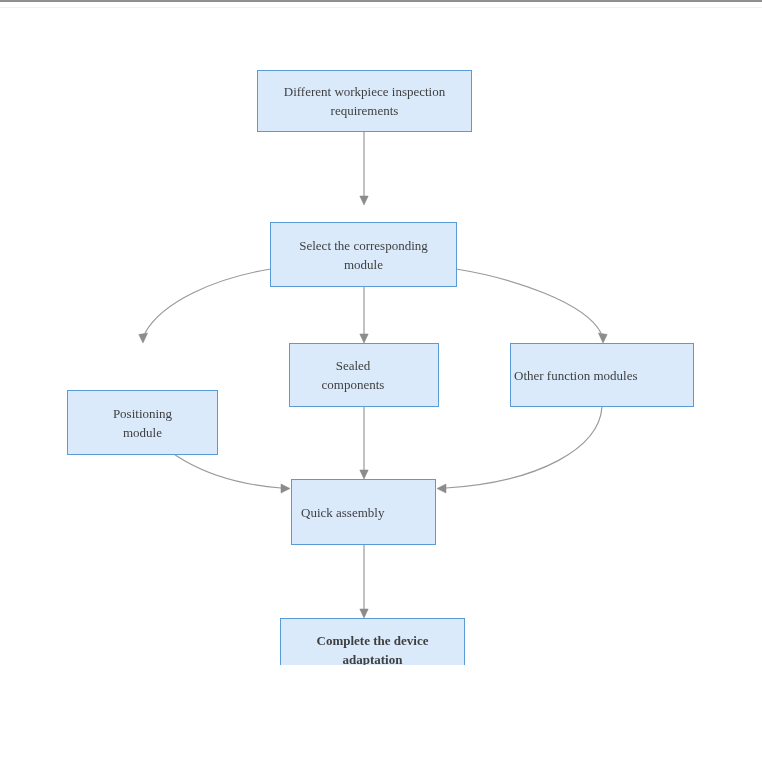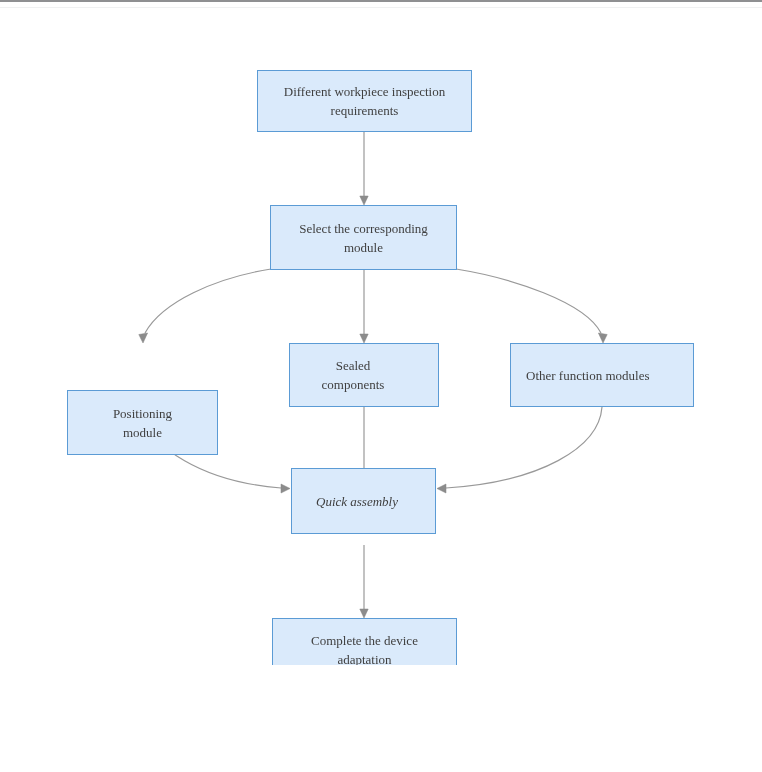--- a/index.html
+++ b/index.html
@@ -120,43 +120,43 @@
       <path d="M 364 545 L 364 609"></path>
       <polygon points="359.8,609 368.2,609 364,618"></polygon>
     </g>
   </svg>
 
   <div class="node" style="left:257px; top:70px; width:215px; height:62px;">
     <span class="label">Different workpiece inspection
 requirements</span>
   </div>
 
-  <div class="node" style="left:270px; top:205px; width:187px; height:65px;">
+  <div class="node" style="left:270px; top:222px; width:187px; height:65px;">
     <span class="label">Select the corresponding
 module</span>
   </div>
 
   <div class="node" style="left:67px; top:343px; width:151px; height:65px;margin-top:47px;">
     <span class="label">Positioning
 module</span>
   </div>
 
   <div class="node" style="left:289px; top:343px; width:150px; height:64px; padding-right:22px;">
     <span class="label">Sealed
 components</span>
   </div>
 
-  <div class="node align-left" style="left:510px; top:343px; width:184px; height:64px; padding-left:15px;">
+  <div class="node align-left" style="left:510px; top:343px; width:184px; height:64px; padding-left:3px;">
     <span class="label">Other function modules</span>
   </div>
 
-  <div class="node align-left" style="left:291px; top:468px; width:145px; height:66px; padding-left:24px;font-style:italic;">
+  <div class="node align-left" style="left:291px; top:479px; width:145px; height:66px; padding-left:9px;">
     <span class="label">Quick assembly</span>
   </div>
 
-  <div class="node" style="left:272px; top:618px; width:185px; height:64px;">
+  <div class="node" style="left:280px; top:618px; width:185px; height:64px;font-weight:bold;">
     <span class="label">Complete the device
 adaptation</span>
   </div>
 
   <div class="footer-bar"></div>
 
 </div>
 
 </body></html>

